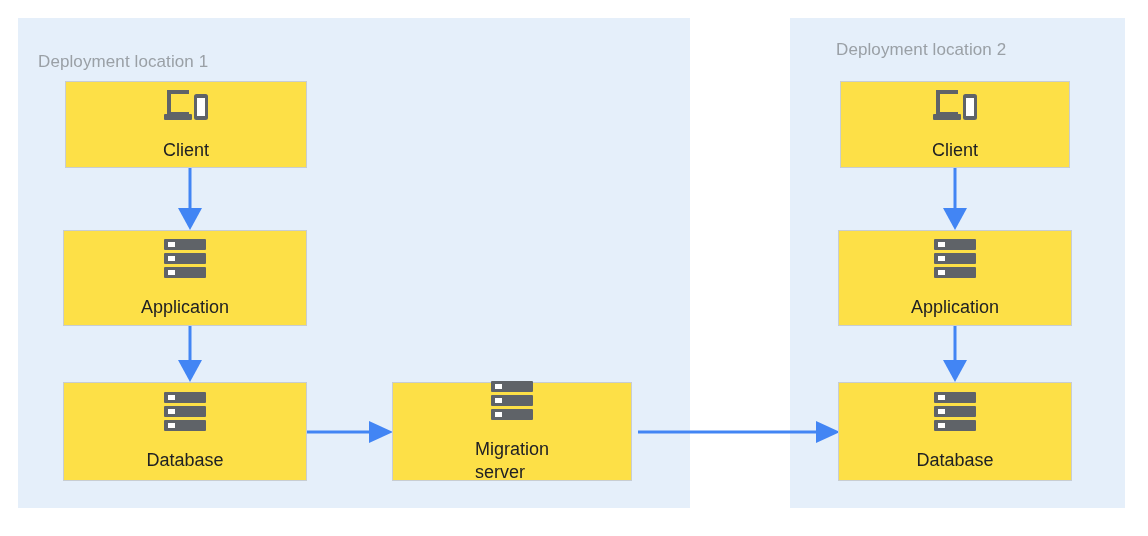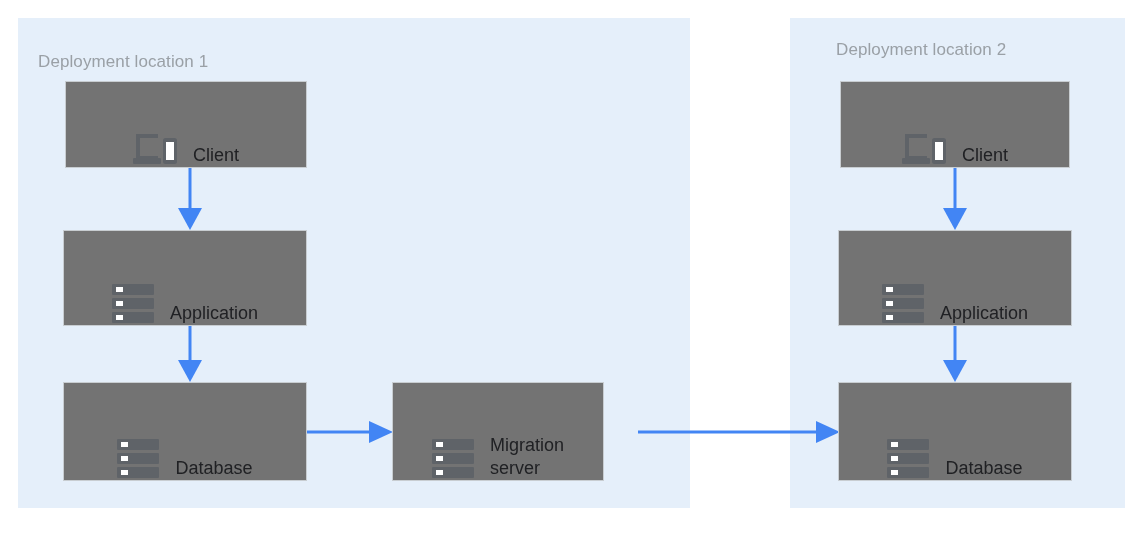--- a/index.html
+++ b/index.html
@@ -28,26 +28,26 @@
     color: #9AA0A6;
     font-size: 17px;
     line-height: 20px;
     white-space: nowrap;
     letter-spacing: 0.1px;
   }
 
   
   .node {
     position: absolute;
-    background: #737373;
+    background: #fde047;
     border: 1px solid #C8CDD1;
     box-sizing: border-box;
     display: flex;
-    flex-direction: row;
-    align-items: flex-end;
+    flex-direction: column;
+    align-items: center;
     justify-content: center;
     gap: 16px;
   }
   .node-label {
     font-size: 18px;
     line-height: 23px;
     color: #202124;
     white-space: pre-line;
     text-align: left;
   }
@@ -151,21 +151,21 @@
         <rect x="4" y="4" width="7" height="5" fill="#ffffff"></rect>
         <rect x="0" y="15" width="42" height="11" rx="1"></rect>
         <rect x="4" y="18" width="7" height="5" fill="#ffffff"></rect>
         <rect x="0" y="29" width="42" height="11" rx="1"></rect>
         <rect x="4" y="32" width="7" height="5" fill="#ffffff"></rect>
       </svg>
     </span>
     <span class="node-label">Database</span>
   </div>
 
-  <div class="node" style="left:392px; top:382px; width:212px; height:99px;">
+  <div class="node" style="left:392px; top:382px; width:240px; height:99px;">
     <span class="icon">
       <svg width="42" height="42" viewBox="0 0 42 42" fill="#5F6368">
         <rect x="0" y="1" width="42" height="11" rx="1"></rect>
         <rect x="4" y="4" width="7" height="5" fill="#ffffff"></rect>
         <rect x="0" y="15" width="42" height="11" rx="1"></rect>
         <rect x="4" y="18" width="7" height="5" fill="#ffffff"></rect>
         <rect x="0" y="29" width="42" height="11" rx="1"></rect>
         <rect x="4" y="32" width="7" height="5" fill="#ffffff"></rect>
       </svg>
     </span>

